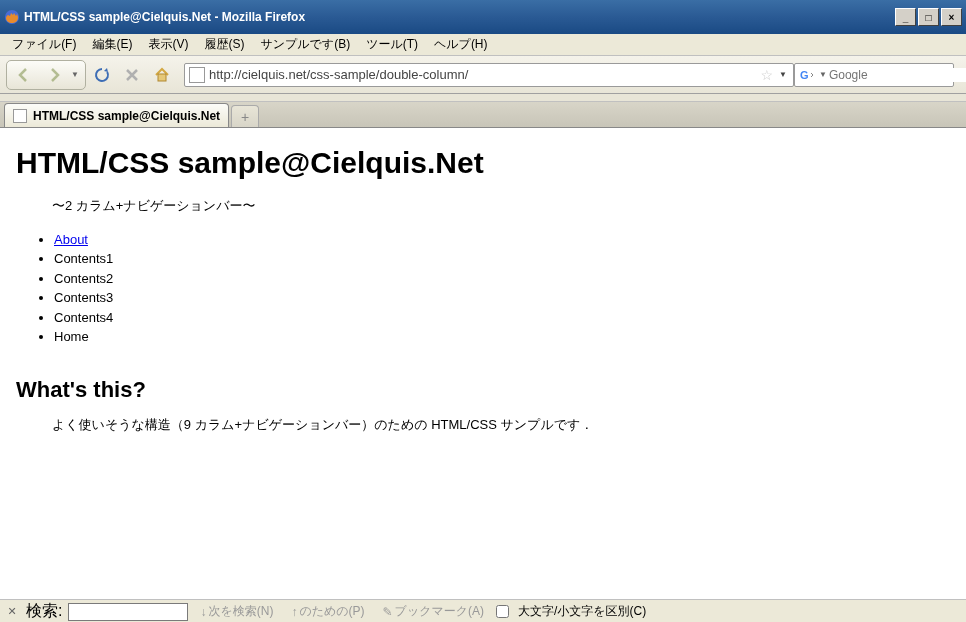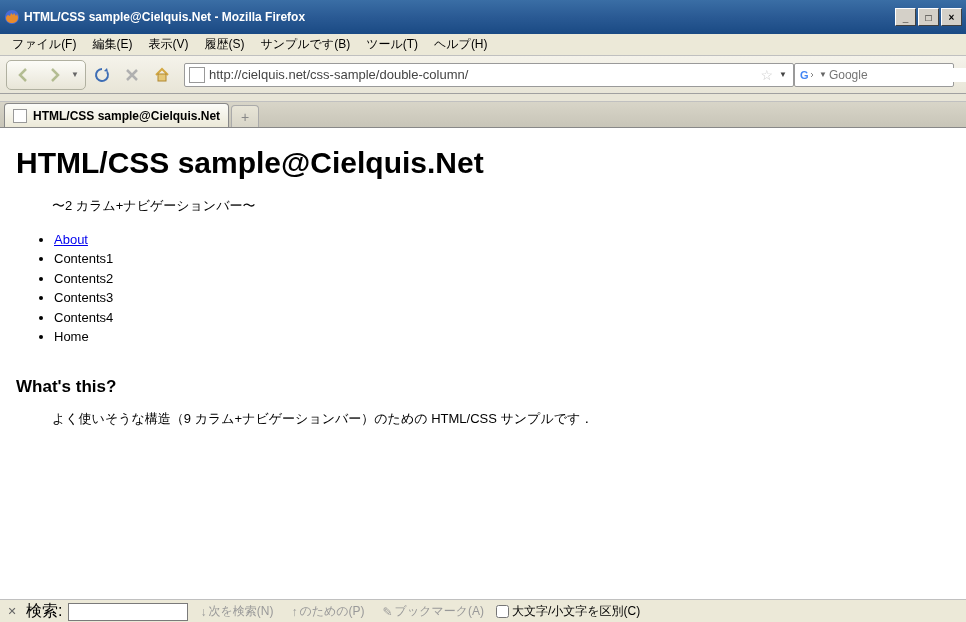--- a/index.html
+++ b/index.html
@@ -38,34 +38,34 @@
 .tab-text { font-size: 12px; font-weight: bold; }
 .new-tab { width: 28px; height: 22px; background: linear-gradient(to bottom, #e8e5d7, #d8d5c8); border: 1px solid #aaa; border-bottom: none; border-top-left-radius: 4px; border-top-right-radius: 4px; display: flex; align-items: center; justify-content: center; color: #888; font-size: 14px; cursor: pointer; }
 
 .content-area { position: relative; height: 471px; background: #fff; display: flex; }
 .content { flex: 1; overflow-y: scroll; padding: 18px 16px; }
 .content h1 { font-size: 30px; font-weight: bold; margin-bottom: 16px; }
 .content .sub { font-size: 13px; margin-bottom: 14px; }
 .content ul { list-style: disc; padding-left: 38px; margin-bottom: 20px; }
 .content ul li { font-size: 13px; line-height: 1.5; }
 .content ul li a { color: #0000ee; text-decoration: underline; }
-.content h2 { font-size: 17px; font-weight: bold; margin: 30px 0 12px; }
+.content h2 { font-size: 22px; font-weight: bold; margin: 30px 0 12px; }
 .content p { font-size: 13px; line-height: 1.5; margin-bottom: 10px; margin-left: 36px; }
 
 .content::-webkit-scrollbar { width: 17px; }
 .content::-webkit-scrollbar-track { background: #f0ede0; }
 .content::-webkit-scrollbar-thumb { background: #c8c5b8; border: 1px solid #999; }
 .content::-webkit-scrollbar-button { background: #ece9d8; border: 1px solid #999; height: 17px; }
 
 .findbar { height: 24px; background: #ece9d8; border-top: 1px solid #c0c0c0; display: flex; align-items: center; padding: 0 4px; gap: 6px; }
 .find-close { width: 16px; height: 16px; display: flex; align-items: center; justify-content: center; cursor: pointer; color: #666; font-size: 11px; }
 .find-label { font-size: 16px; }
 .find-input { width: 120px; height: 18px; border: 1px solid #7a7a7a; background: #fff; padding: 0 4px; font-size: 12px; }
 .find-btn { padding: 2px 6px; font-size: 12px; color: #999; cursor: pointer; display: flex; align-items: center; gap: 2px; }
-.find-chk { display: flex; align-items: center; gap: 3px; font-size: 12px; }
+.find-chk { display: flex; align-items: center; gap: 9px; font-size: 12px; }
 .find-chk input { width: 13px; height: 13px; }
 
 .statusbar { height: 19px; background: #ece9d8; border-top: 1px solid #c0c0c0; display: flex; align-items: center; padding: 0 4px; font-size: 12px; }
 .status-text { flex: 1; }
 .status-ff { width: 16px; height: 16px; }
 
 svg.ff-logo circle.outer { fill: #4a6cd4; }
 svg.ff-logo path.fox { fill: #e88b2d; }
 </style>
 </head>

